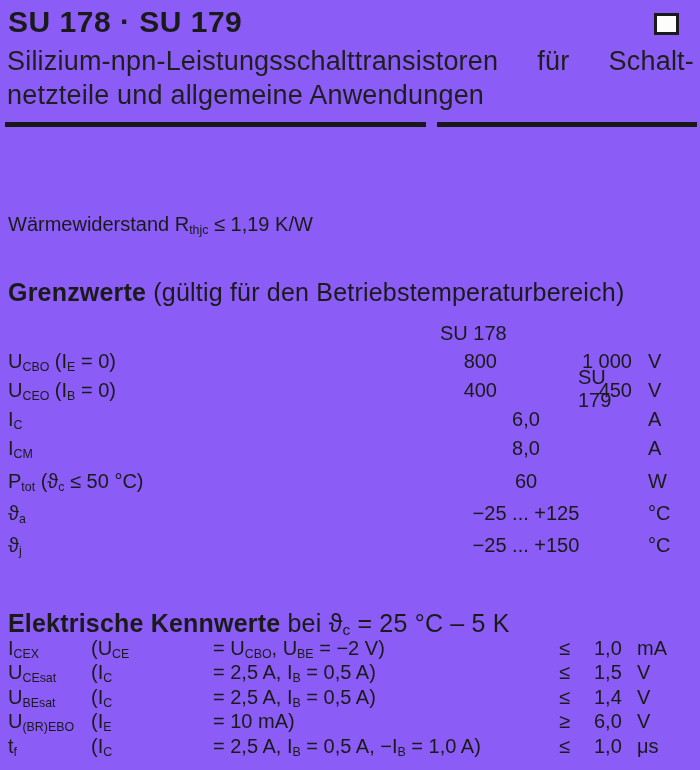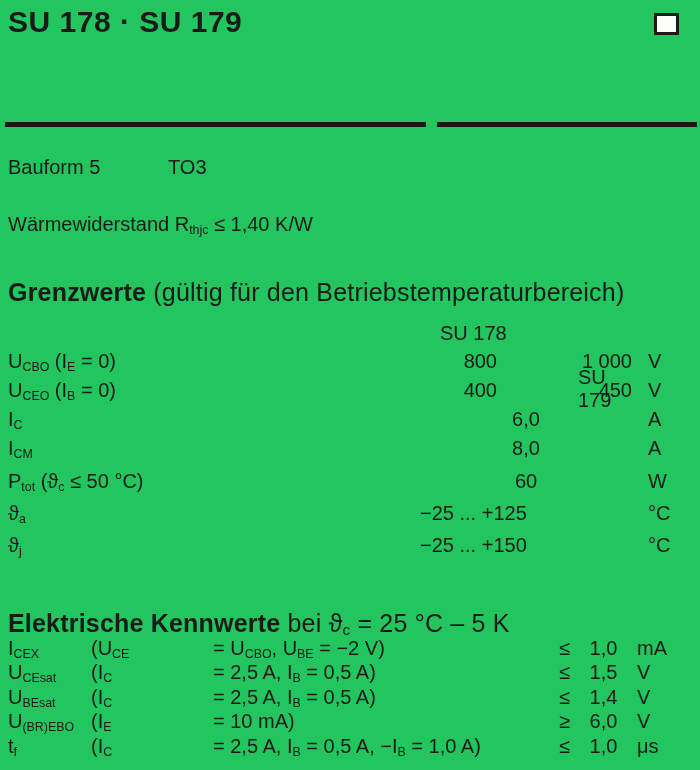--- a/index.html
+++ b/index.html
@@ -1,19 +1,19 @@
 <!DOCTYPE html>
 <html><head>
 <meta charset="utf-8">
 <style>
   * { margin:0; padding:0; box-sizing:border-box; }
   html,body { background:#e9e8e4; }
   .page {
     position:relative; width:700px; height:770px;
-    background:#22c55e; color:#1a1a1a; overflow:hidden;
+    background:#8b5cf6; color:#1a1a1a; overflow:hidden;
     font-family:"Liberation Sans","DejaVu Sans",sans-serif;
   }
   .title {
     position:absolute; top:5px; left:8px;
     font-size:30px; font-weight:700; letter-spacing:.5px;
   }
   .corner-box {
     position:absolute; left:654px; top:13px; width:25px; height:22px;
     border:3px solid #1a1a1a; background:#fdfdfb;
   }
@@ -34,47 +34,48 @@
   .bold { font-weight:700; }
   .col-headers { position:absolute; top:322px; left:0; width:588px; height:24px; font-size:20px; }
   .ch-178 { position:absolute; left:440px; }
   .ch-179 { position:absolute; left:578px;margin-top:44px; }
   .g-row, .k-row { position:absolute; left:0; width:700px; height:26px; font-size:20px; white-space:nowrap;padding-left:28px; }
   .g-name  { position:absolute; left:8px; }
   .g-178   { position:absolute; left:420px; width:77px;  text-align:right; }
   .g-179   { position:absolute; left:520px; width:112px; text-align:right; }
   .g-shared{ position:absolute; left:420px; width:212px; }
   .g-shared.center { text-align:center; }
-  .g-shared.right  { text-align:left; }
+  .g-shared.right  { text-align:center; }
   .g-unit  { position:absolute; left:648px; }
   .k-name  { position:absolute; left:8px; }
   .k-lhs   { position:absolute; left:91px; }
   .k-rhs   { position:absolute; left:213px; }
   .k-rel   { position:absolute; left:550px; width:29px; text-align:center; }
-  .k-val   { position:absolute; left:577px; width:53px; text-align:center; }
+  .k-val   { position:absolute; left:594px; width:53px; text-align:left; }
   .k-unit  { position:absolute; left:637px; }
   sub { font-size:.62em; vertical-align:baseline; position:relative; top:.22em; letter-spacing:0; }
 </style>
 </head>
 <body>
 
 <div class="page">
 
   <h1 class="title">SU 178 · SU 179</h1>
   <div class="corner-box"></div>
 
+  <div class="subtitle">
+    <div class="justify">Silizium-npn-Leistungsschalttransistoren für Schalt-</div>
+    <div>netzteile und allgemeine Anwendungen</div>
+  </div>
 
   <div class="rule rule-left"></div>
   <div class="rule rule-right"></div>
 
-  <div class="bauform">
-    <span class="bauform-label">Bauform 5</span><span>TO3</span>
-  </div>
 
-  <div class="thermal"><span>Wärmewiderstand R</span><sub>thjc</sub><span> ≤  1,40 K/W</span></div>
+  <div class="thermal"><span>Wärmewiderstand R</span><sub>thjc</sub><span> ≤  1,19 K/W</span></div>
 
   <div class="section-heading grenz-heading">
     <span class="bold">Grenzwerte</span><span> (gültig für den Betriebstemperaturbereich)</span>
   </div>
 
   <div class="col-headers">
     <span class="ch-178">SU 178</span>
     <span class="ch-179">SU 179</span>
   </div>
 

